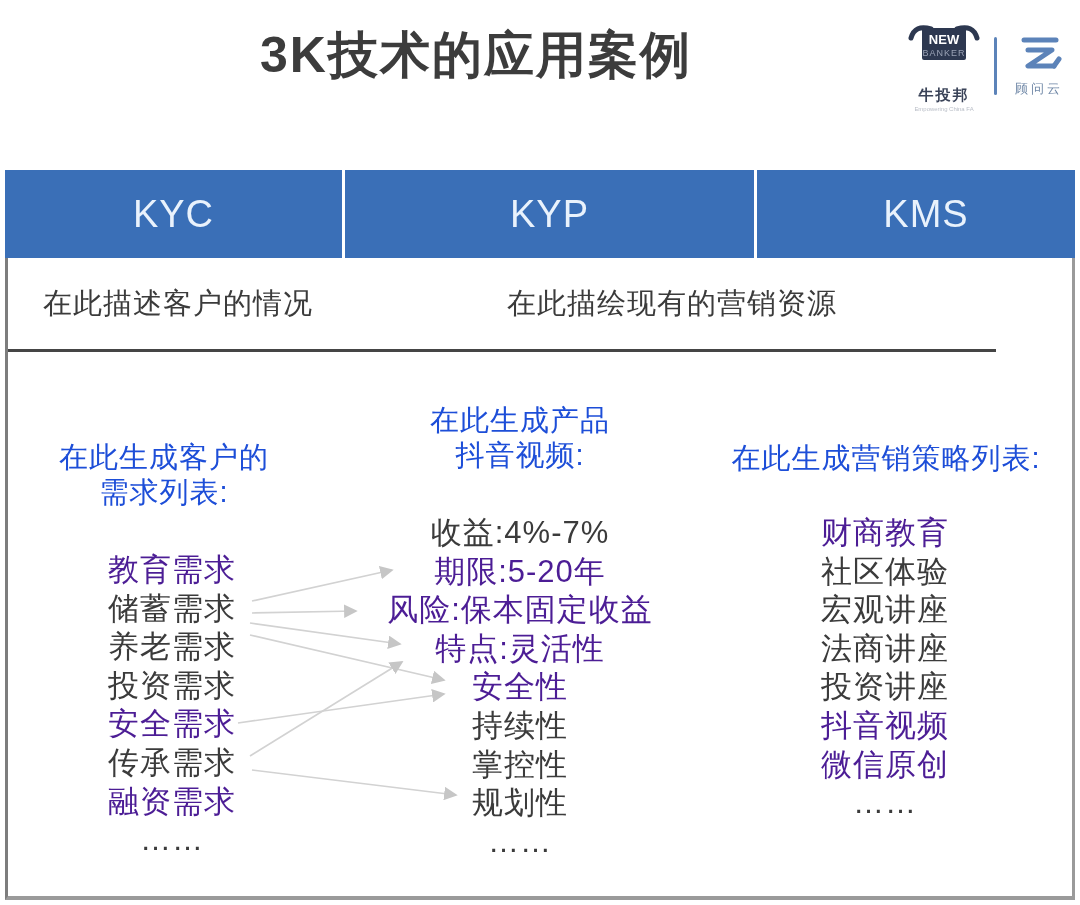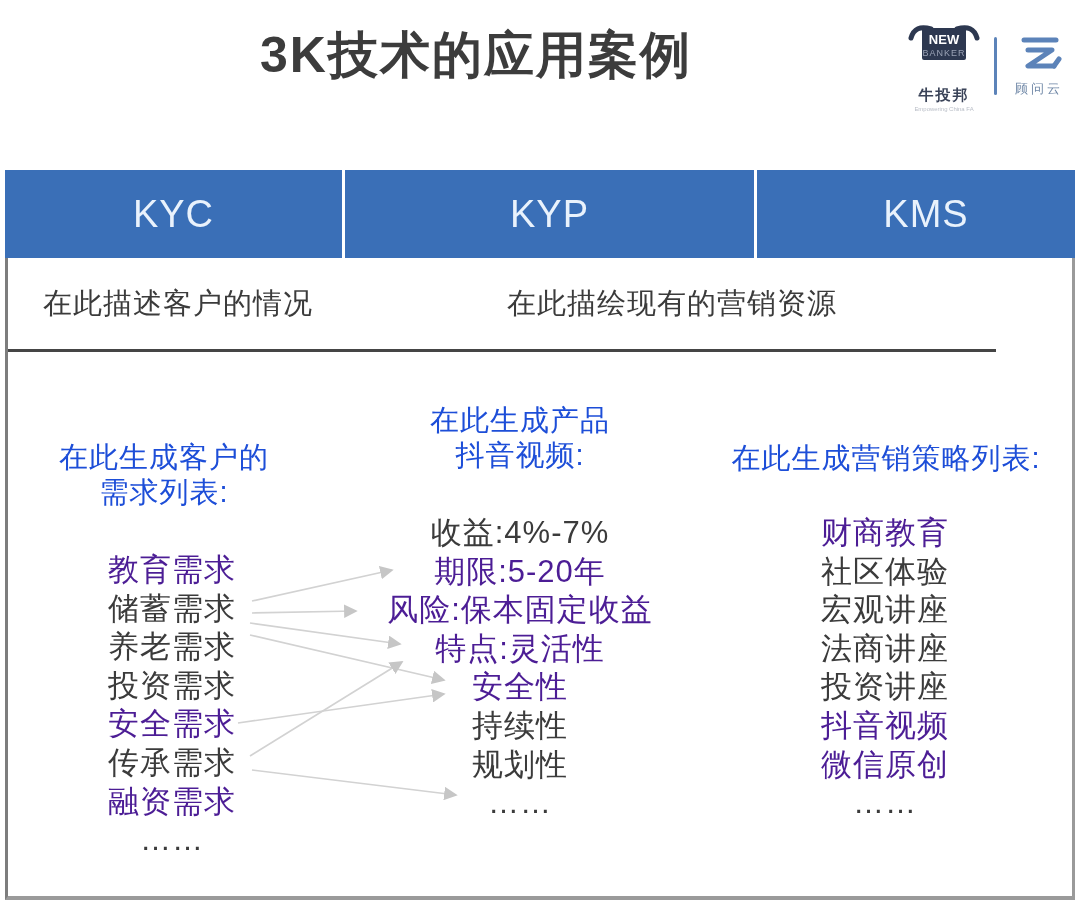--- a/index.html
+++ b/index.html
@@ -135,20 +135,21 @@
       <div class="heading-line">在此生成产品</div>
       <div class="heading-line">抖音视频:</div>
     </div>
   <div id="kyp-items" class="col-items">
       <div class="item">收益:4%-7%</div>
       <div class="item hl">期限:5-20年</div>
       <div class="item hl">风险:保本固定收益</div>
       <div class="item hl">特点:灵活性</div>
       <div class="item hl">安全性</div>
       <div class="item">持续性</div>
+      <div class="item">掌控性</div>
       <div class="item">规划性</div>
       <div class="item">……</div>
     </div>
 
   <div id="kms-heading" class="col-heading">
       <div class="heading-line">在此生成营销策略列表:</div>
     </div>
   <div id="kms-items" class="col-items">
       <div class="item hl">财商教育</div>
       <div class="item">社区体验</div>

